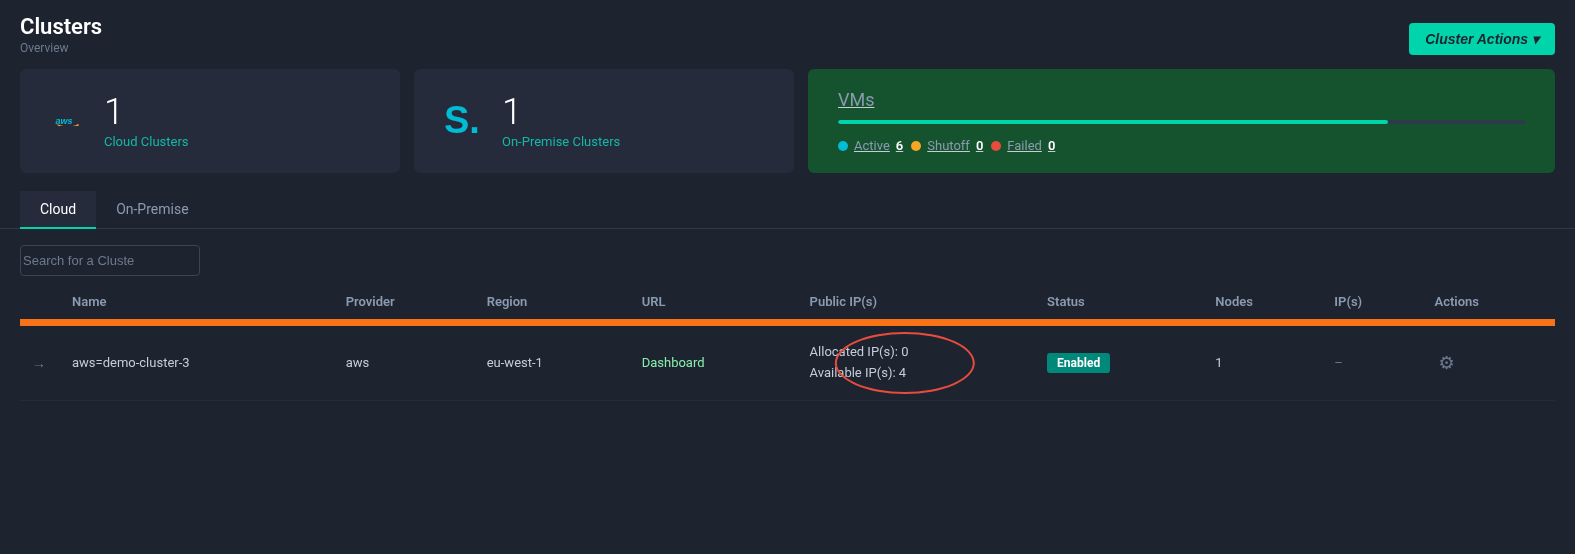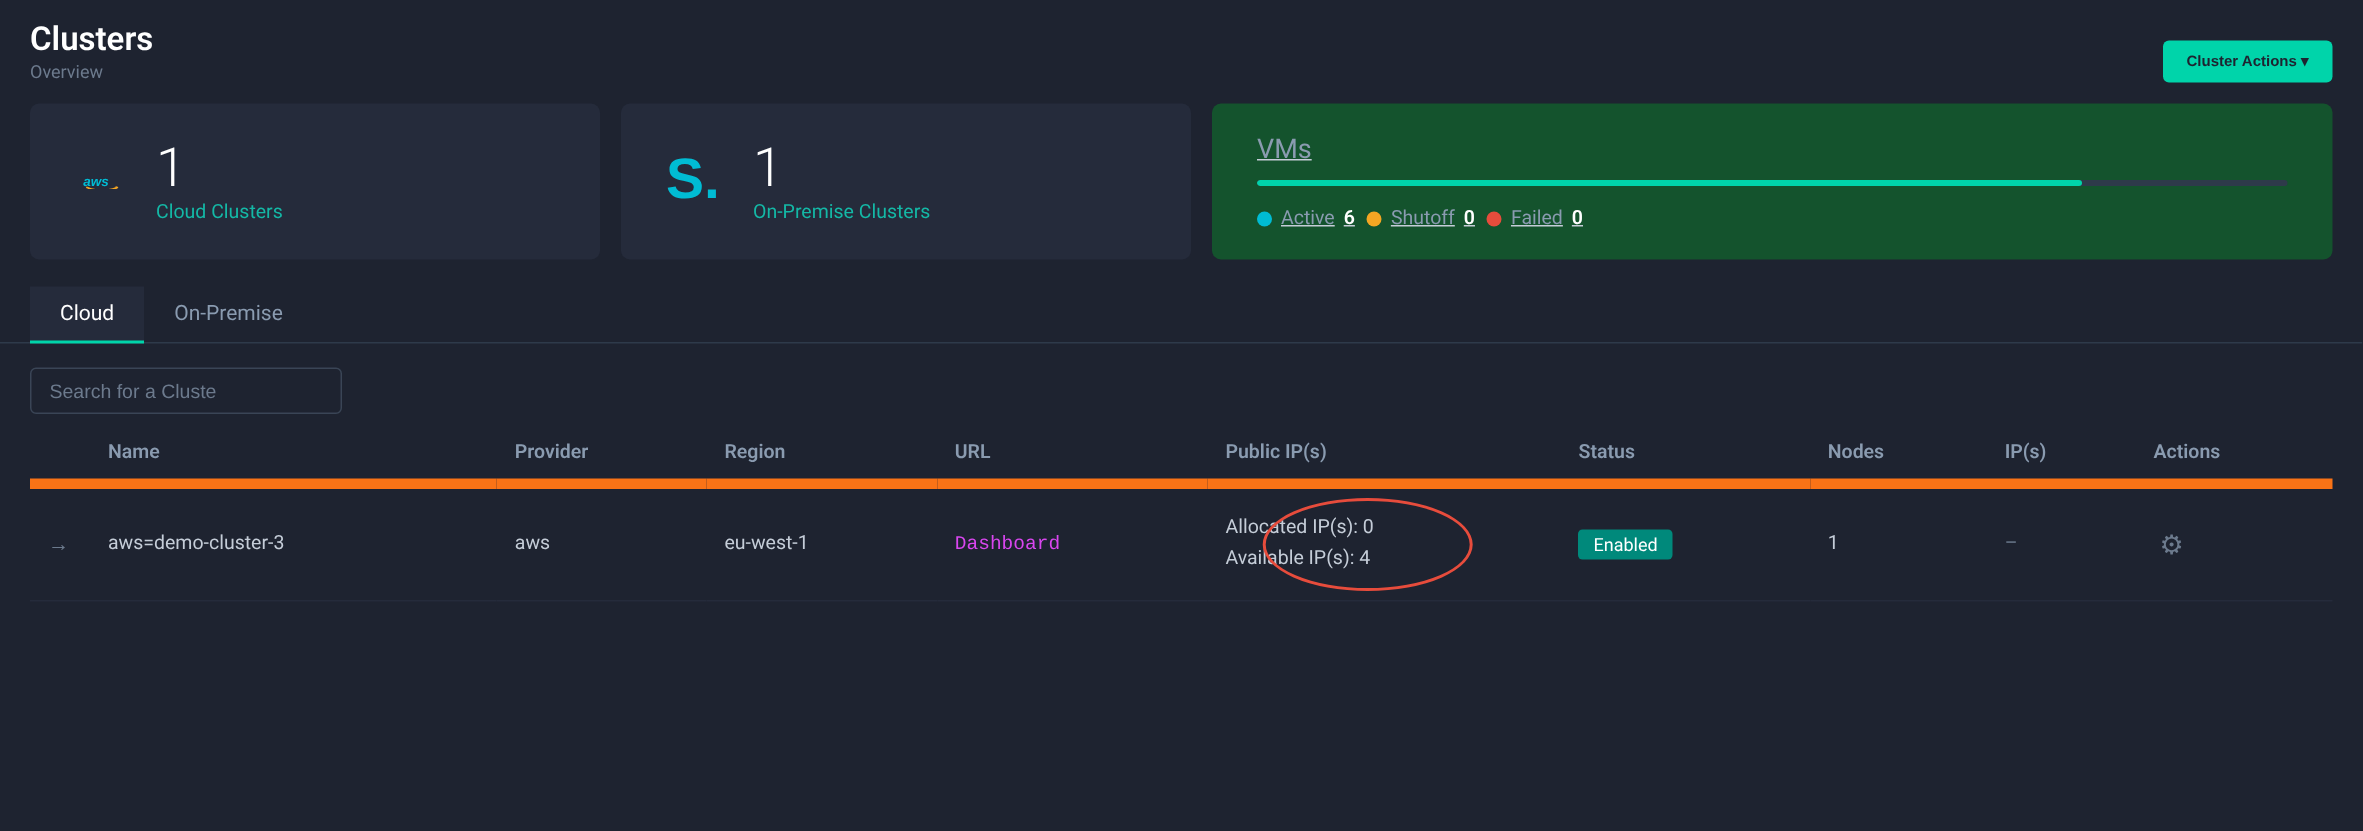--- a/index.html
+++ b/index.html
@@ -31,27 +31,28 @@
       color: #6c7a8d;
       margin-top: 2px;
     }
 
     .cluster-actions-btn {
       background-color: #00d4aa;
       color: #1e2330;
       border: none;
       border-radius: 4px;
       padding: 8px 16px;
-      font-size: 10px;
+      font-size: 14px;
       font-weight: 600;
       cursor: pointer;
       display: flex;
       align-items: center;
       gap: 6px;
       white-space: nowrap;
+      font-style: italic;
     }
 
     
     .stats-row {
       display: flex;
       gap: 0;
       padding: 10px 20px;
     }
     .stat-card {
       background-color: #252b3b;
@@ -157,22 +158,22 @@
 
     
     .search-container {
       padding: 16px 20px 8px 20px;
     }
     .search-input {
       background-color: #1e2330;
       border: 1px solid #3a4556;
       border-radius: 4px;
       color: #8a9bb0;
-      padding: 7px 12px;
-      width: 208px;
+      padding: 7px 2px;
+      width: 180px;
       font-size: 13px;
       outline: none;
     }
     .search-input::placeholder { color: #6c7a8d; }
 
     
     .table-container {
       padding: 0 20px;
     }
     table {
@@ -196,24 +197,23 @@
       border-bottom: 1px solid #252b3b;
       vertical-align: middle;
     }
 
     .arrow-icon {
       color: #6c7a8d;
       font-size: 14px;
     }
 
     .dashboard-link {
-      color: #d946ef;
+      color: #86efac;
       text-decoration: none;
       cursor: pointer;
-      font-family: Liberation Mono, monospace;
     }
     .ip-text {
       line-height: 1.6;
     }
     .ip-circle {
       position: absolute;
       top: 50%;
       left: 50%;
       transform: translate(-58%, -50%);
       width: 140px;
@@ -223,21 +223,21 @@
       pointer-events: none;
     }
 
     
     .status-badge {
       background-color: #00897b;
       color: #ffffff;
       padding: 3px 10px;
       border-radius: 3px;
       font-size: 12px;
-      font-weight: 400;
+      font-weight: 700;
       display: inline-block;
     }
 
     
     .gear-btn {
       background: none;
       border: none;
       color: #6c7a8d;
       font-size: 18px;
       cursor: pointer;

